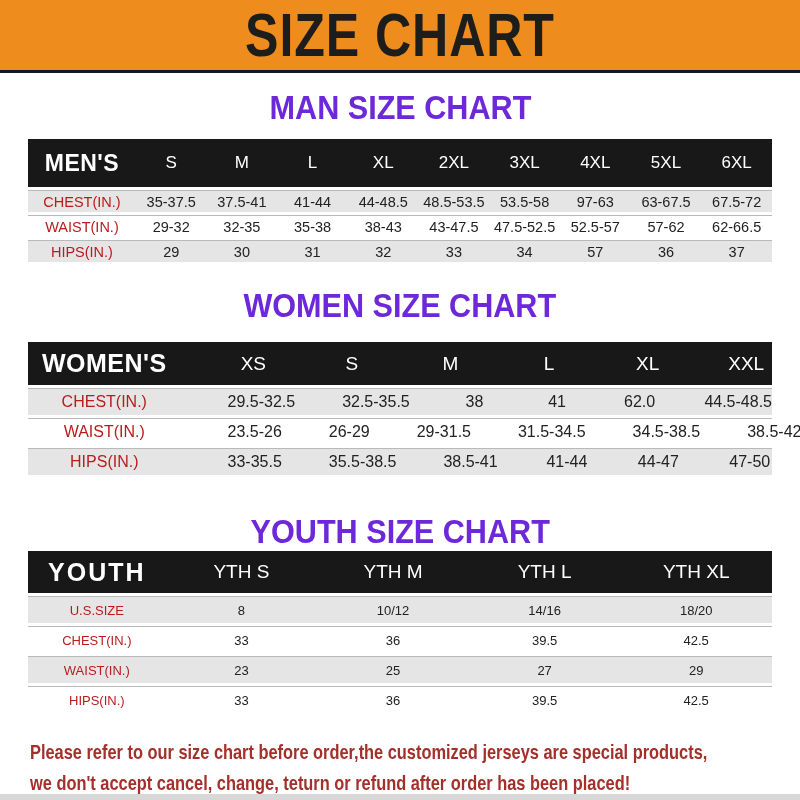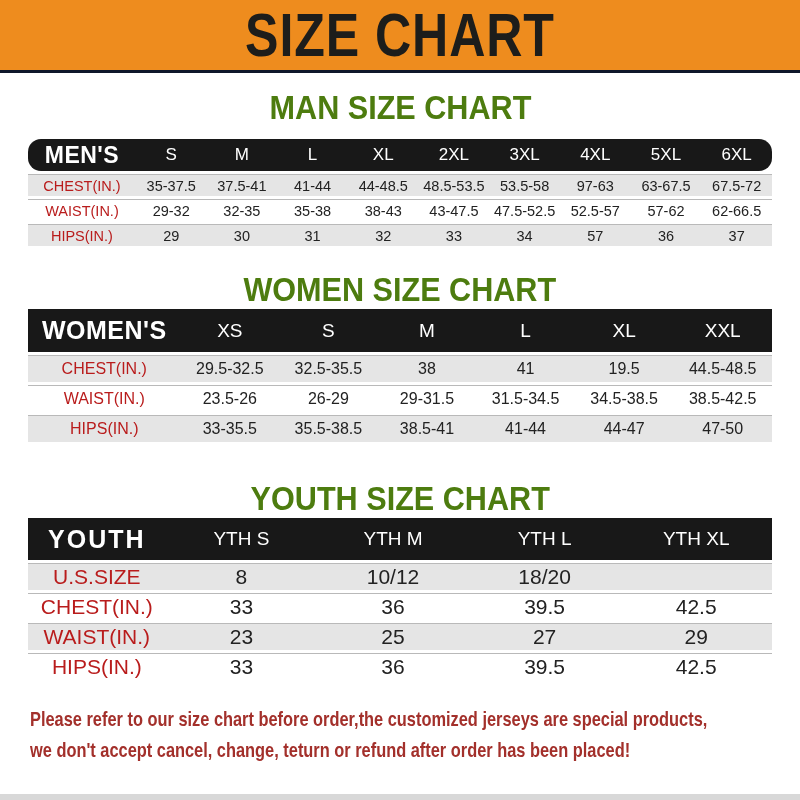--- a/index.html
+++ b/index.html
@@ -32,52 +32,52 @@
     font-weight: bold;
     color: #1D1D1B;
     letter-spacing: 1px;
     transform: scale(0.88, 1.06);
     white-space: nowrap;
   }
   
   .section h2 {
     text-align: center;
     margin: 0;
-    color: #4d7c0f;
+    color: #6d28d9;
     font-weight: bold;
   }
   .section h2 .h-inner {
     display: inline-block;
     font-size: 34px;
     transform: scaleX(0.9);
     letter-spacing: 0px;
     white-space: nowrap;
   }
   .sec-0 h2 { padding-top: 15px; padding-bottom: 12px; }
-  .sec-1 h2 { padding-top: 24px; }
+  .sec-1 h2 { padding-top: 24px; padding-bottom: 17px; }
   .sec-2 h2 { padding-top: 37px; }
 
   
   .size-table {
     margin: 0 28px;
     width: 744px;
   }
   .t-row {
     display: grid;
     align-items: center;
   }
   .sec-0 .t-row { grid-template-columns: 14.5% repeat(9, 1fr); }
-  .sec-1 .t-row { grid-template-columns: 20.5% repeat(6, 1fr); }
+  .sec-1 .t-row { grid-template-columns: 20.5% repeat(6, 1fr); gap: 47px; }
   .sec-2 .t-row { grid-template-columns: 18.5% repeat(4, 1fr); }
 
   .band {
     background: #181818;
     color: #ffffff;
   }
-  .sec-0 .band { height: 32px; border-radius: 13px; }
+  .sec-0 .band { height: 48px; }
   .sec-1 .band { height: 43px; }
   .sec-2 .band { height: 42px; }
 
   .band-label {
     font-weight: bold;
     text-align: center;
     white-space: nowrap;
   }
   .sec-0 .band-label { font-size: 23px; letter-spacing: 0.5px; }
   .sec-1 .band-label { font-size: 25px; letter-spacing: 0.5px; }
@@ -101,21 +101,21 @@
   .data-row.stripe { background: #E5E5E5; }
   .data-row.plain  { background: #ffffff; }
 
   .cell {
     text-align: center;
     color: #222222;
     white-space: nowrap;
   }
   .sec-0 .cell { font-size: 14.5px; }
   .sec-1 .cell { font-size: 16px; }
-  .sec-2 .cell { font-size: 21px; text-align: center; }
+  .sec-2 .cell { font-size: 13px; text-align: center; }
   .label-cell { color: #b91c1c; }
 
   
   .notice {
     margin-top: 23px;
     padding-left: 30px;
   }
   .notice-line {
     display: inline-block;
     font-size: 21px;
@@ -209,21 +209,21 @@
             <div class="band-size">L</div>
             <div class="band-size">XL</div>
             <div class="band-size">XXL</div>
           </div>
           <div class="t-row data-row stripe">
             <div class="cell label-cell">CHEST(IN.)</div>
             <div class="cell">29.5-32.5</div>
             <div class="cell">32.5-35.5</div>
             <div class="cell">38</div>
             <div class="cell">41</div>
-            <div class="cell">19.5</div>
+            <div class="cell">62.0</div>
             <div class="cell">44.5-48.5</div>
           </div>
           <div class="t-row data-row plain">
             <div class="cell label-cell">WAIST(IN.)</div>
             <div class="cell">23.5-26</div>
             <div class="cell">26-29</div>
             <div class="cell">29-31.5</div>
             <div class="cell">31.5-34.5</div>
             <div class="cell">34.5-38.5</div>
             <div class="cell">38.5-42.5</div>
@@ -246,20 +246,21 @@
             <div class="band-label">YOUTH</div>
             <div class="band-size">YTH S</div>
             <div class="band-size">YTH M</div>
             <div class="band-size">YTH L</div>
             <div class="band-size">YTH XL</div>
           </div>
           <div class="t-row data-row stripe">
             <div class="cell label-cell">U.S.SIZE</div>
             <div class="cell">8</div>
             <div class="cell">10/12</div>
+            <div class="cell">14/16</div>
             <div class="cell">18/20</div>
           </div>
           <div class="t-row data-row plain">
             <div class="cell label-cell">CHEST(IN.)</div>
             <div class="cell">33</div>
             <div class="cell">36</div>
             <div class="cell">39.5</div>
             <div class="cell">42.5</div>
           </div>
           <div class="t-row data-row stripe">

